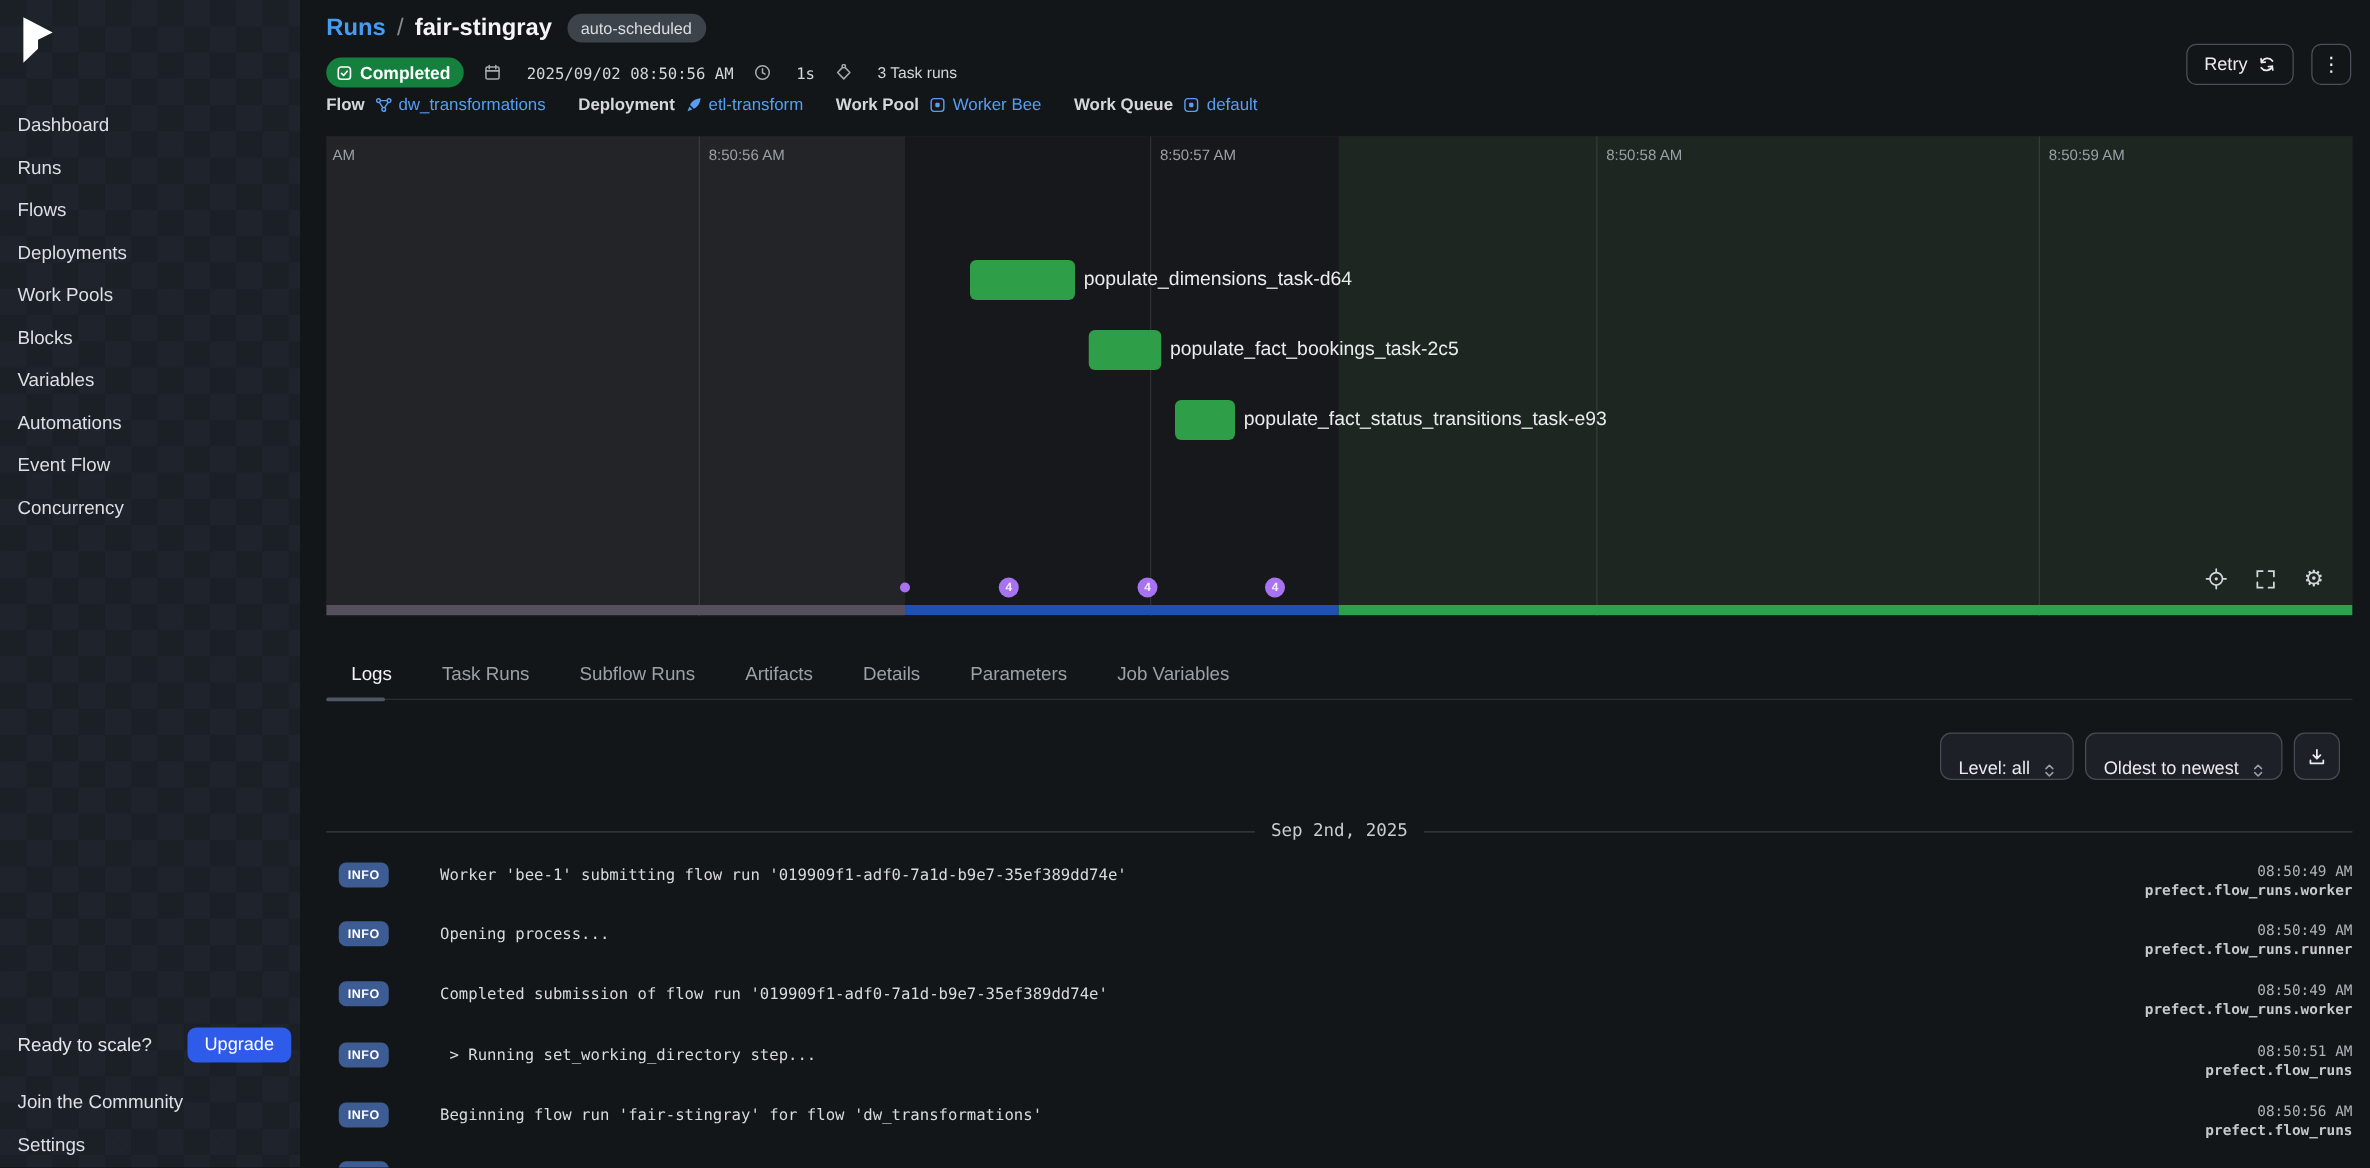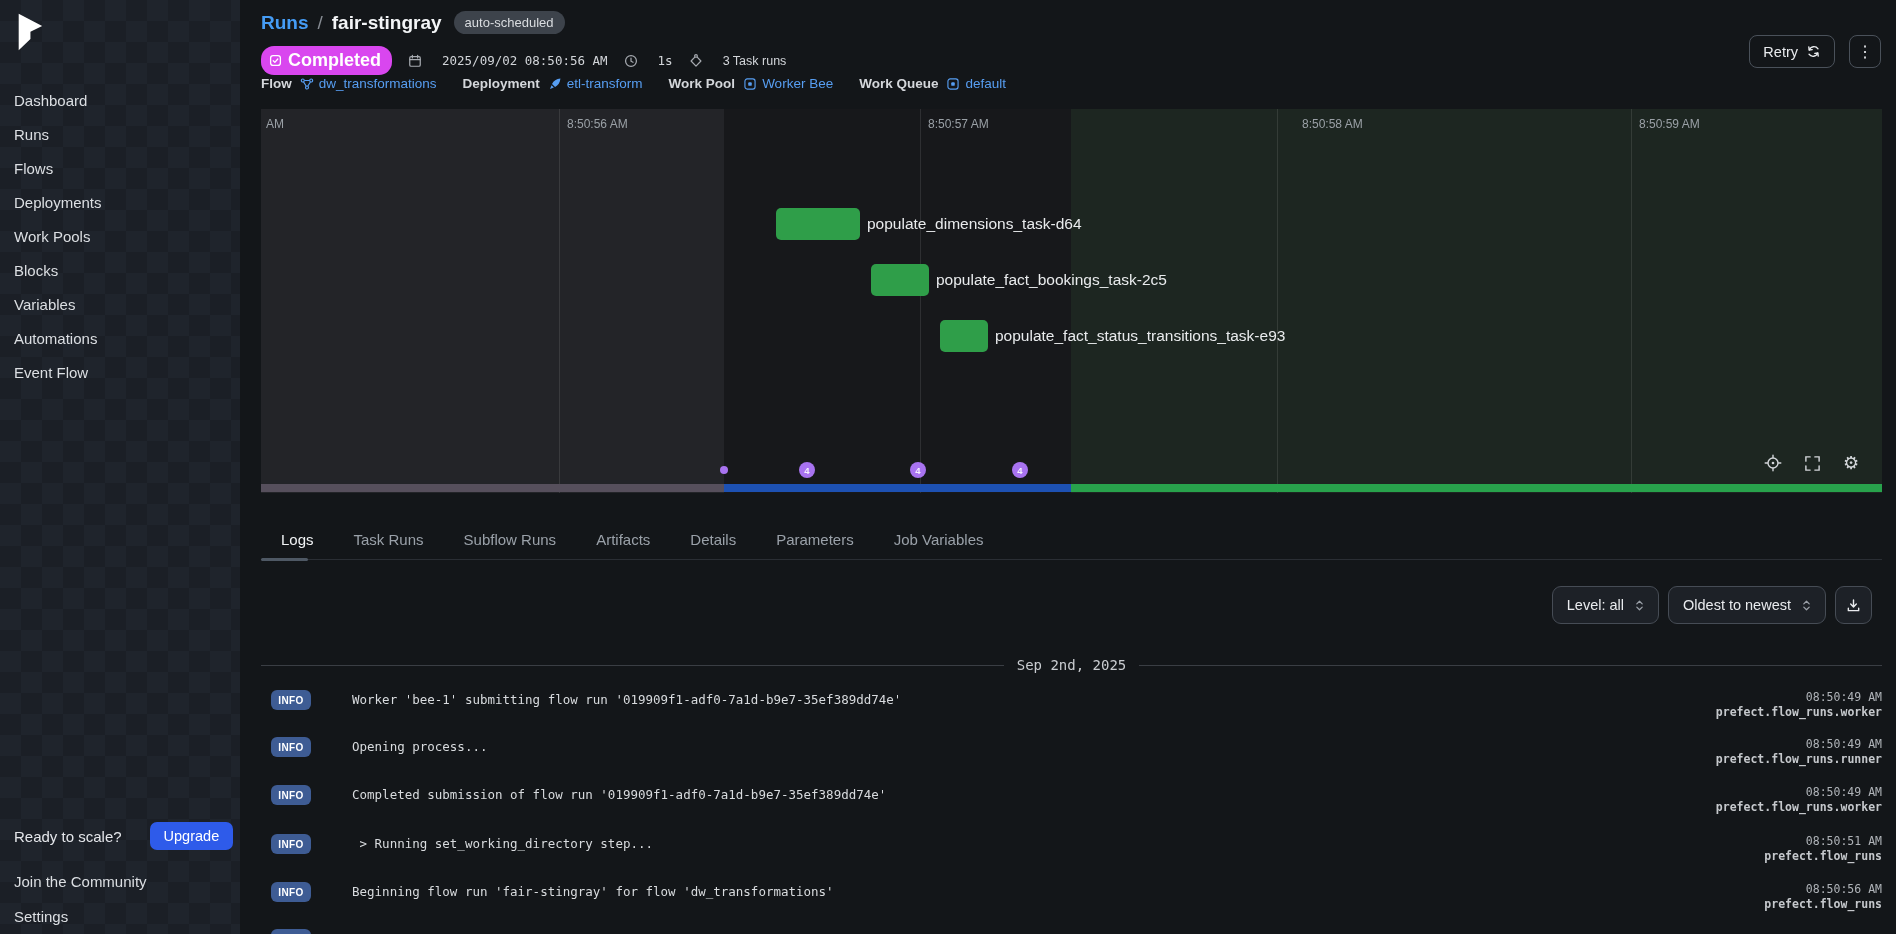--- a/index.html
+++ b/index.html
@@ -52,42 +52,42 @@
   .header-actions { position:absolute; top:35px; right:15px; display:flex; gap:14px; }
   .retry-btn, .kebab-btn {
     background:transparent; border:1px solid #4a515a; border-radius:8px; color:#e9ebee;
     height:33px; display:flex; align-items:center; gap:8px; padding:0 13px;
     font-size:14.5px; font-family:inherit; cursor:pointer;
   }
   .kebab-btn { width:32px; justify-content:center; padding:0; font-size:16px; }
 
   .status-row { position:absolute; left:261px; top:46px; display:flex; align-items:center; gap:16px; }
   .done-pill {
-    background:#d946ef; color:#fff; display:flex; align-items:center; gap:6px;
-    font-size:18px; font-weight:700; padding:4px 11px 4px 8px; border-radius:13px;
+    background:#15803d; color:#fff; display:flex; align-items:center; gap:6px;
+    font-size:14px; font-weight:700; padding:4px 11px 4px 8px; border-radius:13px;
   }
   .meta-ico { display:flex; align-items:center; }
   .stat-item { display:flex; align-items:center; gap:20px; color:#d2d5d9; font-size:12.5px; }
 
   .meta-row { position:absolute; left:261px; top:76px; display:flex; align-items:center; gap:26px; }
   .meta-group { display:flex; align-items:center; }
   .meta-label { color:#d4d7db; font-size:13.5px; font-weight:600; margin-right:8px; }
   .meta-link  { color:#579ef2; font-size:13.5px; margin-left:5px; cursor:pointer; }
 
   
   .timeline {
     position:absolute; left:261px; top:109px; width:1621px; height:384px;
     background:#232428; overflow:hidden;
   }
   .region-dark  { position:absolute; top:0; bottom:0; left:463px; width:347px; background:#17181b; }
   .region-green { position:absolute; top:0; bottom:0; left:810px; right:0; background:#1d2621; }
   .tick { position:absolute; top:0; bottom:0; width:1px; background:rgba(255,255,255,.10); }
   .tick-0{ left:298px; } .tick-1{ left:659px; } .tick-2{ left:1016px; } .tick-3{ left:1370px; }
   .tick-label { position:absolute; top:8px; font-size:12px; color:#9aa0a6; }
-  .tlab-am{ left:5px; } .tlab-0{ left:306px; } .tlab-1{ left:667px; } .tlab-2{ left:1024px;margin-left:17px; } .tlab-3{ left:1378px; }
+  .tlab-am{ left:5px; } .tlab-0{ left:306px; } .tlab-1{ left:667px; } .tlab-2{ left:1024px; } .tlab-3{ left:1378px; }
 
   .task-bar { position:absolute; height:32px; background:#2f9e49; border-radius:5px; cursor:pointer; }
   .bar-0 { left:515px; top:99px;  width:84px; }
   .bar-1 { left:610px; top:155px; width:58px; }
   .bar-2 { left:679px; top:211px; width:48px; }
   .task-label { position:absolute; height:32px; line-height:32px; font-size:15.5px; color:#e9ebed; white-space:nowrap; }
   .lab-0 { left:606px; top:99px; } .lab-1 { left:675px; top:155px; } .lab-2 { left:734px; top:211px; }
 
   .ev-dot {
     position:absolute; width:8px; height:8px; border-radius:50%;
@@ -116,21 +116,21 @@
     border-bottom:1px solid #2a2e34; font-size:15px;
   }
   .tab { color:#9aa1a9; cursor:pointer; }
   .tab.active { color:#f1f3f5; }
   .tab-underline { position:absolute; left:0; bottom:-2px; width:47px; height:3px; background:#4e5864; border-radius:2px; }
 
   
   .filters { position:absolute; top:586px; right:24px; display:flex; gap:9px; align-items:center; }
   .select-btn {
     height:38px; background:#1d2127; border:1px solid #464c55; border-radius:9px;
-    display:flex; align-items:center; gap:11px; padding:0 14px;
+    display:flex; align-items:flex-end; gap:11px; padding:0 14px;
     color:#e9ebee; font-size:14.5px; font-family:inherit; cursor:pointer;
   }
   .dl-btn {
     width:37px; height:38px; background:#1d2127; border:1px solid #464c55; border-radius:9px;
     display:flex; align-items:center; justify-content:center; cursor:pointer;
   }
 
   
   .logs { position:absolute; left:261px; top:655px; width:1621px; height:279px; }
   .date-sep { position:absolute; top:2px; left:0; right:0; display:flex; align-items:center; }
@@ -166,20 +166,21 @@
   <nav class="nav">
     <div class="nav-item">Dashboard</div>
     <div class="nav-item">Runs</div>
     <div class="nav-item">Flows</div>
     <div class="nav-item">Deployments</div>
     <div class="nav-item">Work Pools</div>
     <div class="nav-item">Blocks</div>
     <div class="nav-item">Variables</div>
     <div class="nav-item">Automations</div>
     <div class="nav-item">Event Flow</div>
+    <div class="nav-item">Concurrency</div>
   </nav>
   <div class="side-footer">
     <div class="upsell">
       <span class="upsell-text">Ready to scale?</span>
       <button class="upgrade-btn">Upgrade</button>
     </div>
     <div class="footer-link">Join the Community</div>
     <div class="footer-link">Settings</div>
   </div>
 </aside>

